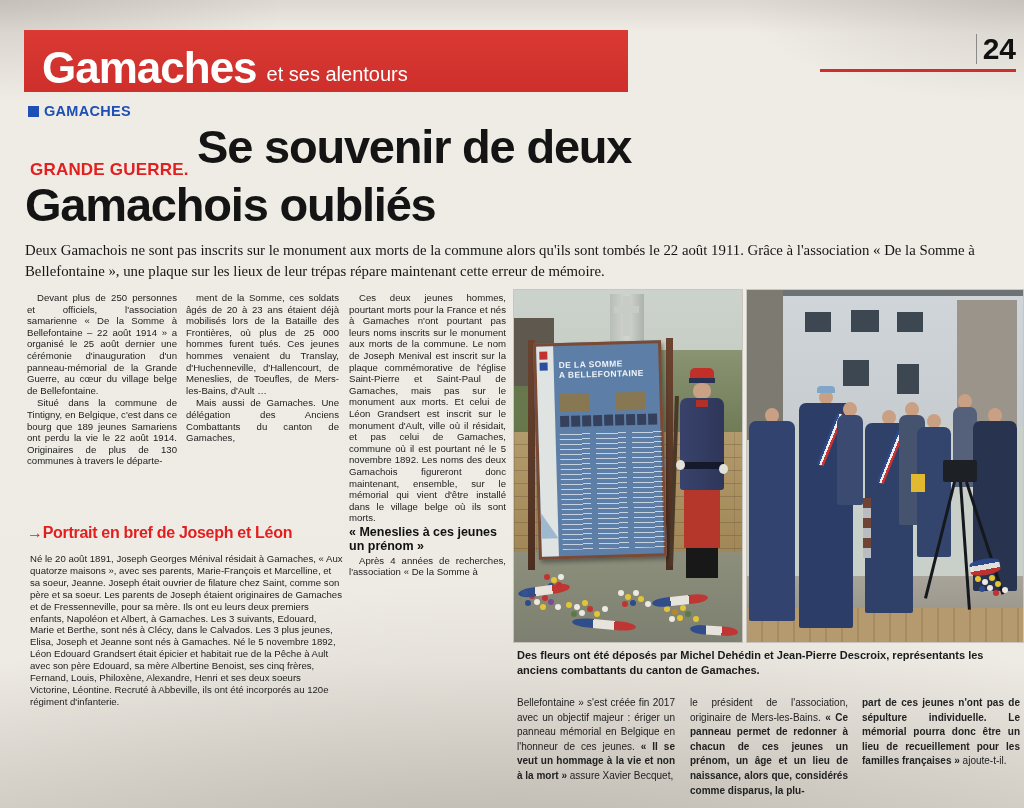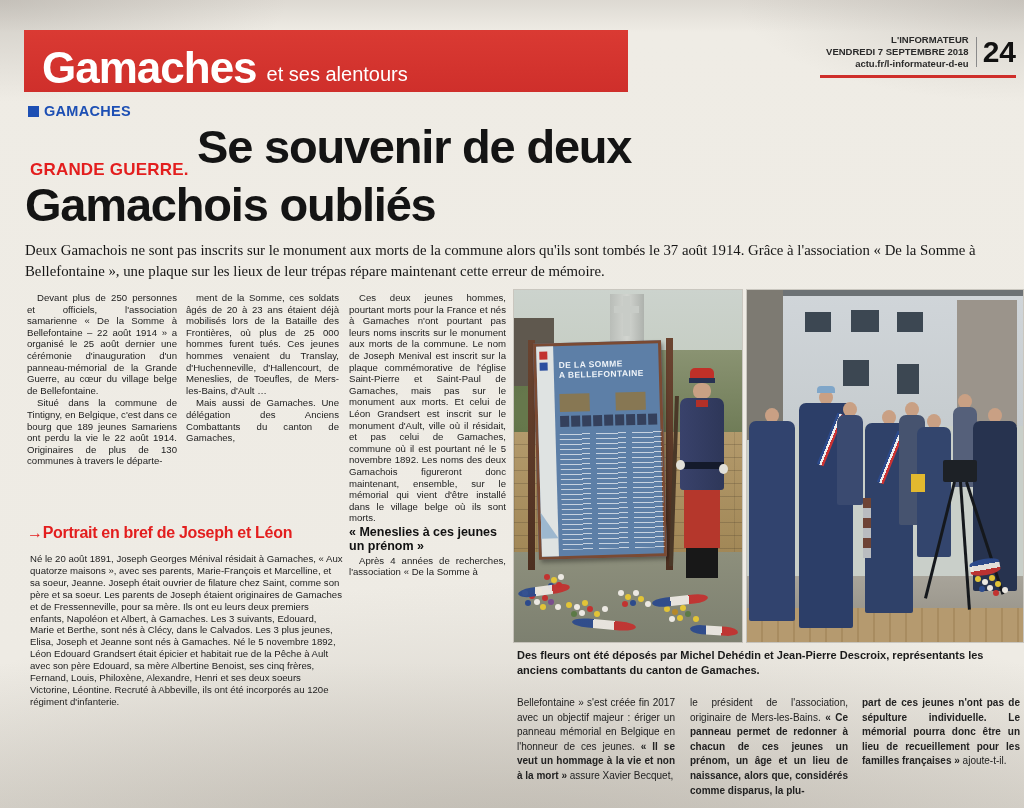--- a/index.html
+++ b/index.html
@@ -121,35 +121,30 @@
   .bcol b{font-weight:bold;}
 </style>
 </head>
 <body>
 
 <div class="abs banner">
   <span class="big">Gamaches</span>
   <span class="small">et ses alentours</span>
 </div>
 <div class="abs pressblock">
-  <div class="pressinfo">
-    <div>L'INFORMATEUR</div>
-    <div>VENDREDI 7 SEPTEMBRE 2018</div>
-    <div>actu.fr/l-informateur-d-eu</div>
-  </div>
   <div class="pagenum">24</div>
 </div>
 
 <div class="abs section-label">
   <span class="sq"></span>
   <span>GAMACHES</span>
 </div>
 <div class="abs headline">Se souvenir de deux Gamachois oubliés</div>
 <div class="abs kicker">GRANDE GUERRE.</div>
-<div class="abs lede">Deux Gamachois ne sont pas inscrits sur le monument aux morts de la commune alors qu'ils sont tombés le 37 août 1914. Grâce à l'association « De la Somme à Bellefontaine », une plaque sur les lieux de leur trépas répare maintenant cette erreur de mémoire.</div>
+<div class="abs lede">Deux Gamachois ne sont pas inscrits sur le monument aux morts de la commune alors qu'ils sont tombés le 22 août 1911. Grâce à l'association « De la Somme à Bellefontaine », une plaque sur les lieux de leur trépas répare maintenant cette erreur de mémoire.</div>
 
 <div class="abs bodycol col1">
   <p>Devant plus de 250 personnes et officiels, l'association samarienne « De la Somme à Bellefontaine – 22 août 1914 » a organisé le 25 août dernier une cérémonie d'inauguration d'un panneau-mémorial de la Grande Guerre, au cœur du village belge de Bellefontaine.</p>
   <p>Situé dans la commune de Tintigny, en Belgique, c'est dans ce bourg que 189 jeunes Samariens ont perdu la vie le 22 août 1914. Originaires de plus de 130 communes à travers le départe-</p>
 </div>
 <div class="abs bodycol col2">
   <p>ment de la Somme, ces soldats âgés de 20 à 23 ans étaient déjà mobilisés lors de la Bataille des Frontières, où plus de 25 000 hommes furent tués. Ces jeunes hommes venaient du Translay, d'Huchenneville, d'Hallencourt, de Meneslies, de Toeufles, de Mers-les-Bains, d'Ault …</p>
   <p>Mais aussi de Gamaches. Une délégation des Anciens Combattants du canton de Gamaches,</p>
 </div>
 <div class="abs bodycol col3">

